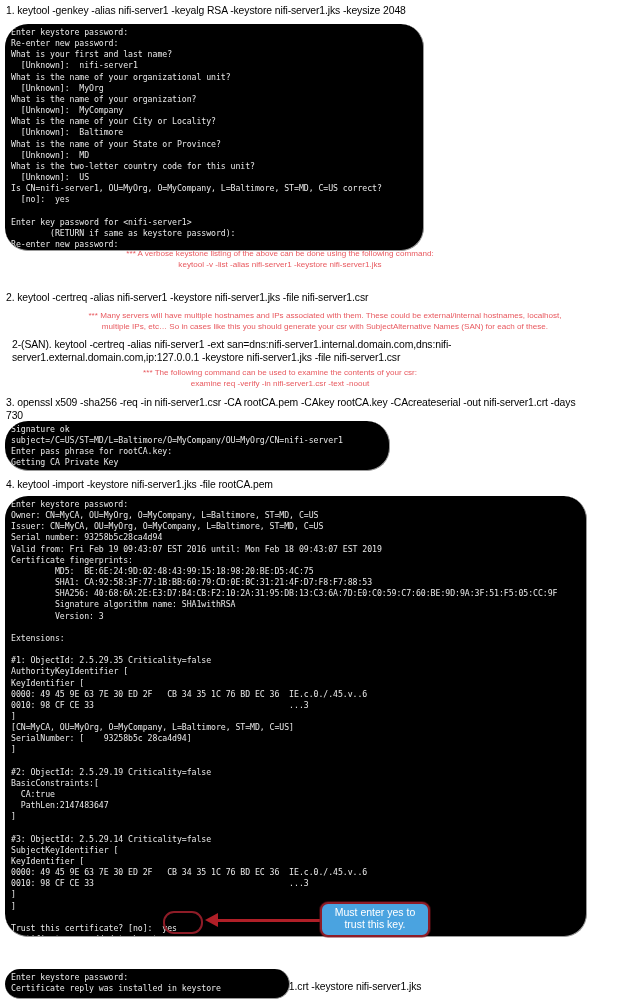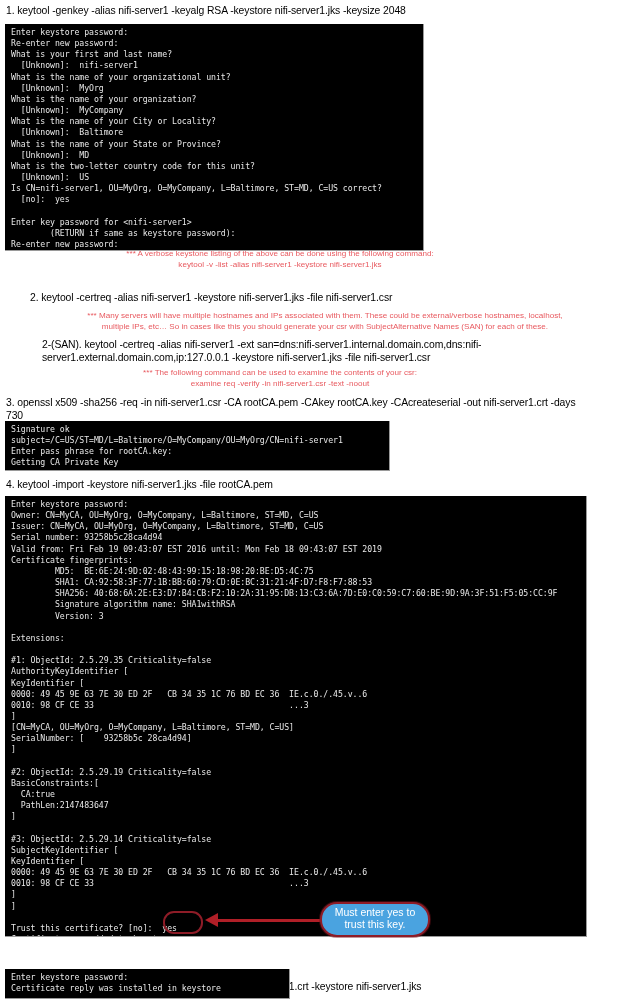--- a/index.html
+++ b/index.html
@@ -27,38 +27,39 @@
   .step-cmd {
     font-family: "Liberation Sans", sans-serif;
     font-size: 10.4px;
     line-height: 13px;
     color: #000;
     margin: 0;
     padding: 0 6px 0 6px;
     letter-spacing: -0.1px;
   }
   .step-cmd.indent {
-    padding-left: 42px;
+    padding-left: 12px;
     text-indent: 0;
   }
 
   
   .terminal {
     background: #000000;
     color: #e8e8e8;
     font-family: "DejaVu Sans Mono", "Liberation Mono", monospace;
     font-size: 8.2px;
     line-height: 11.15px;
     padding: 3px 4px 3px 6px;
     box-sizing: border-box;
     white-space: pre;
     overflow: hidden;
     border-right: 1px solid #9a9a9a;
     border-bottom: 1px solid #9a9a9a;
     letter-spacing: -0.05px;
+    border-radius: 23px;
   }
   .terminal .ln { display: block; min-height: 11.15px; }
 
   
   .note {
     color: #e8595f;
     font-family: "Liberation Sans", sans-serif;
     font-size: 8.1px;
     line-height: 10.6px;
     margin: 0;
@@ -66,21 +67,21 @@
   }
 
   
   .abs { position: absolute; }
 
   
   .callout {
     position: absolute;
     background: #4aa3e0;
     border: 2px solid #8e1c27;
-    border-radius: 17px;
+    border-radius: 8px;
     color: #ffffff;
     font-family: "Liberation Sans", sans-serif;
     font-size: 10.5px;
     line-height: 12.4px;
     text-align: center;
     padding: 2px 6px 3px 6px;
     box-sizing: border-box;
     box-shadow: 0 0 0 1px rgba(120,20,28,0.45);
   }
   .callout-line { display: block; white-space: nowrap; }
@@ -116,26 +117,26 @@
     <p class="step-cmd">1. keytool -genkey -alias nifi-server1 -keyalg RSA -keystore nifi-server1.jks -keysize 2048</p>
   </div>
 
   <div class="abs terminal" id="term1" style="left:5px; top:24px; width:419px; height:227px;"><span class="ln">Enter keystore password:</span><span class="ln">Re-enter new password:</span><span class="ln">What is your first and last name?</span><span class="ln">  [Unknown]:  nifi-server1</span><span class="ln">What is the name of your organizational unit?</span><span class="ln">  [Unknown]:  MyOrg</span><span class="ln">What is the name of your organization?</span><span class="ln">  [Unknown]:  MyCompany</span><span class="ln">What is the name of your City or Locality?</span><span class="ln">  [Unknown]:  Baltimore</span><span class="ln">What is the name of your State or Province?</span><span class="ln">  [Unknown]:  MD</span><span class="ln">What is the two-letter country code for this unit?</span><span class="ln">  [Unknown]:  US</span><span class="ln">Is CN=nifi-server1, OU=MyOrg, O=MyCompany, L=Baltimore, ST=MD, C=US correct?</span><span class="ln">  [no]:  yes</span><span class="ln">&nbsp;</span><span class="ln">Enter key password for &lt;nifi-server1&gt;</span><span class="ln">        (RETURN if same as keystore password):</span><span class="ln">Re-enter new password:</span></div>
 
   <div class="abs" style="left:30px; top:249px; width:500px;">
     <p class="note">*** A verbose keystone listing of the above can be done using the following command:</p>
     <p class="note">keytool -v -list -alias nifi-server1 -keystore nifi-server1.jks</p>
   </div>
 
-  <div class="abs" style="left:0; top:291px; width:592px;padding-left:24px;">
+  <div class="abs" style="left:0; top:291px; width:592px;">
     <p class="step-cmd">2. keytool -certreq -alias nifi-server1 -keystore nifi-server1.jks -file nifi-server1.csr</p>
   </div>
 
   <div class="abs" style="left:36px; top:311px; width:578px;">
-    <p class="note">*** Many servers will have multiple hostnames and IPs associated with them. These could be external/verbose hostnames, localhost,</p>
+    <p class="note">*** Many servers will have multiple hostnames and IPs associated with them. These could be external/internal hostnames, localhost,</p>
     <p class="note">multiple IPs, etc… So in cases like this you should generate your csr with SubjectAlternative Names (SAN) for each of these.</p>
   </div>
 
   <div class="abs" style="left:0; top:338px; width:601px;">
     <p class="step-cmd indent">2-(SAN). keytool -certreq -alias nifi-server1 -ext san=dns:nifi-server1.internal.domain.com,dns:nifi-server1.external.domain.com,ip:127.0.0.1 -keystore nifi-server1.jks -file nifi-server1.csr</p>
   </div>
 
   <div class="abs" style="left:30px; top:368px; width:500px;">
     <p class="note">*** The following command can be used to examine the contents of your csr:</p>
     <p class="note">examine req -verify -in nifi-server1.csr -text -noout</p>

